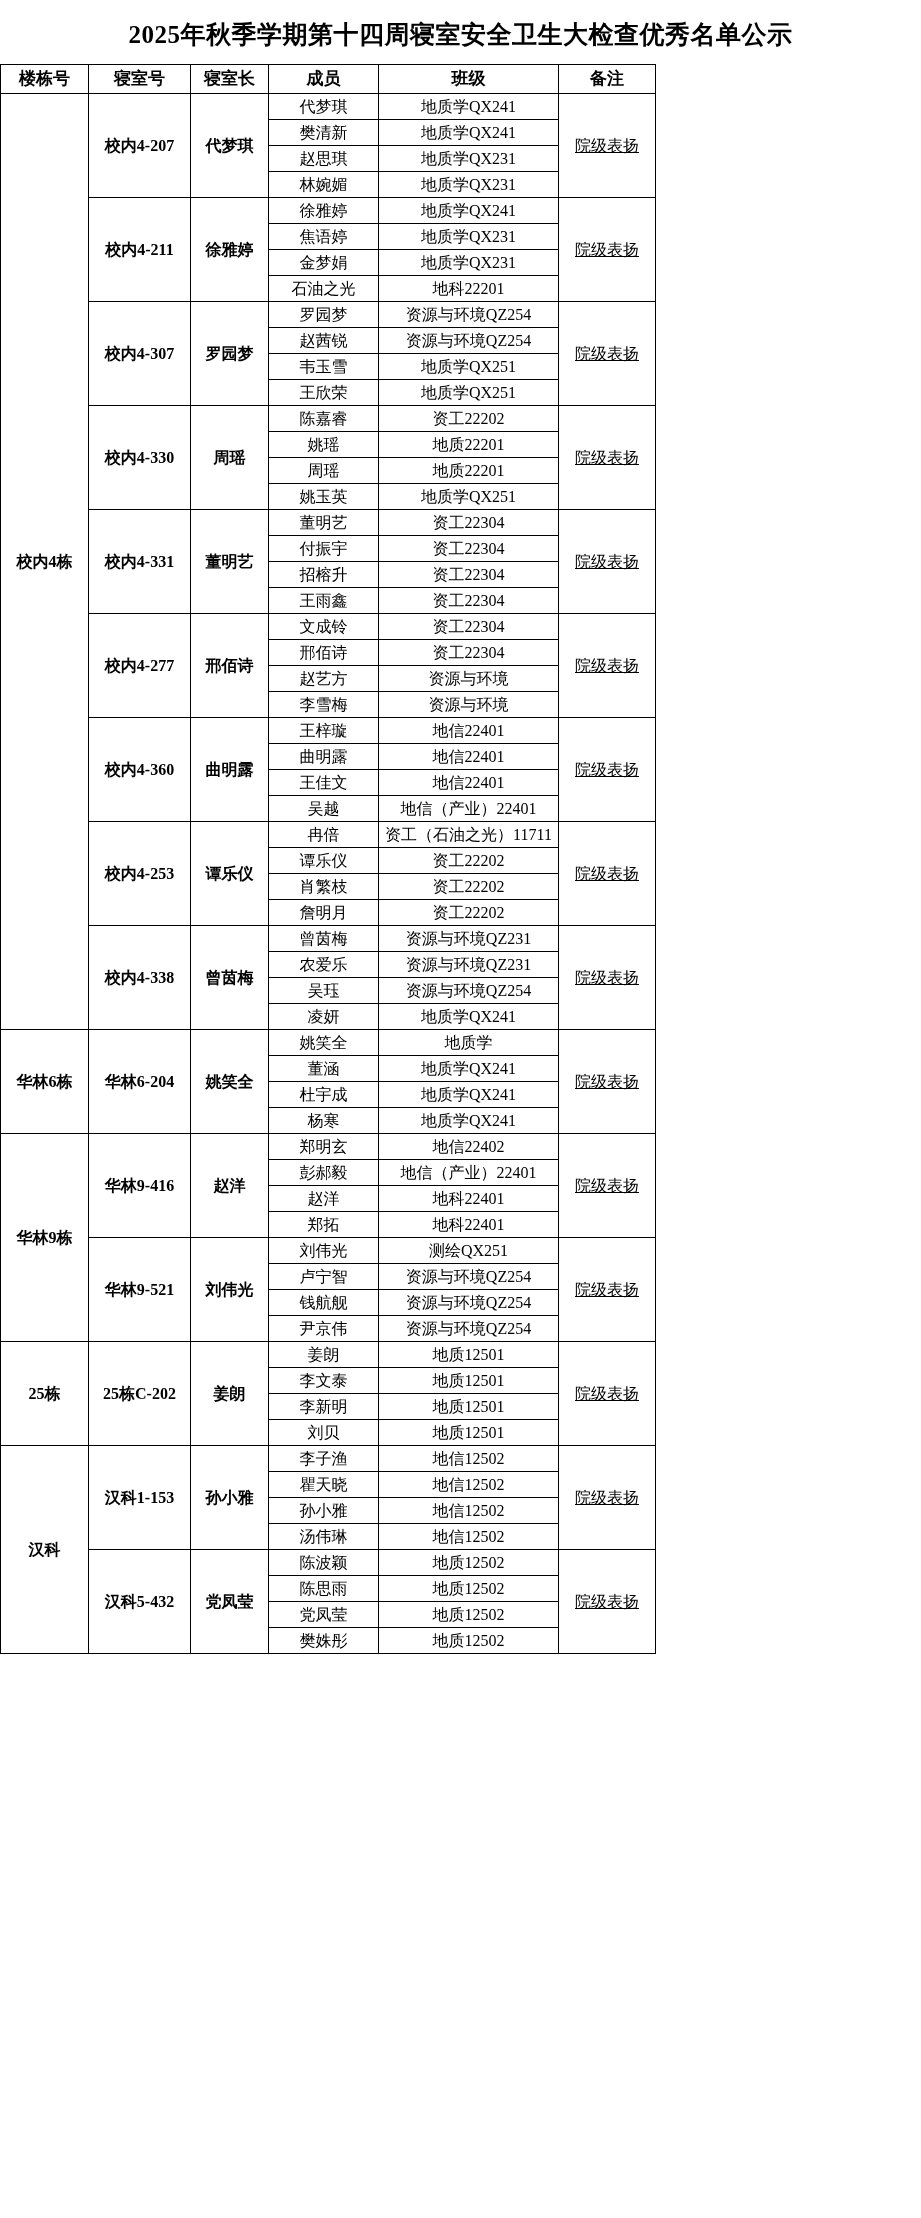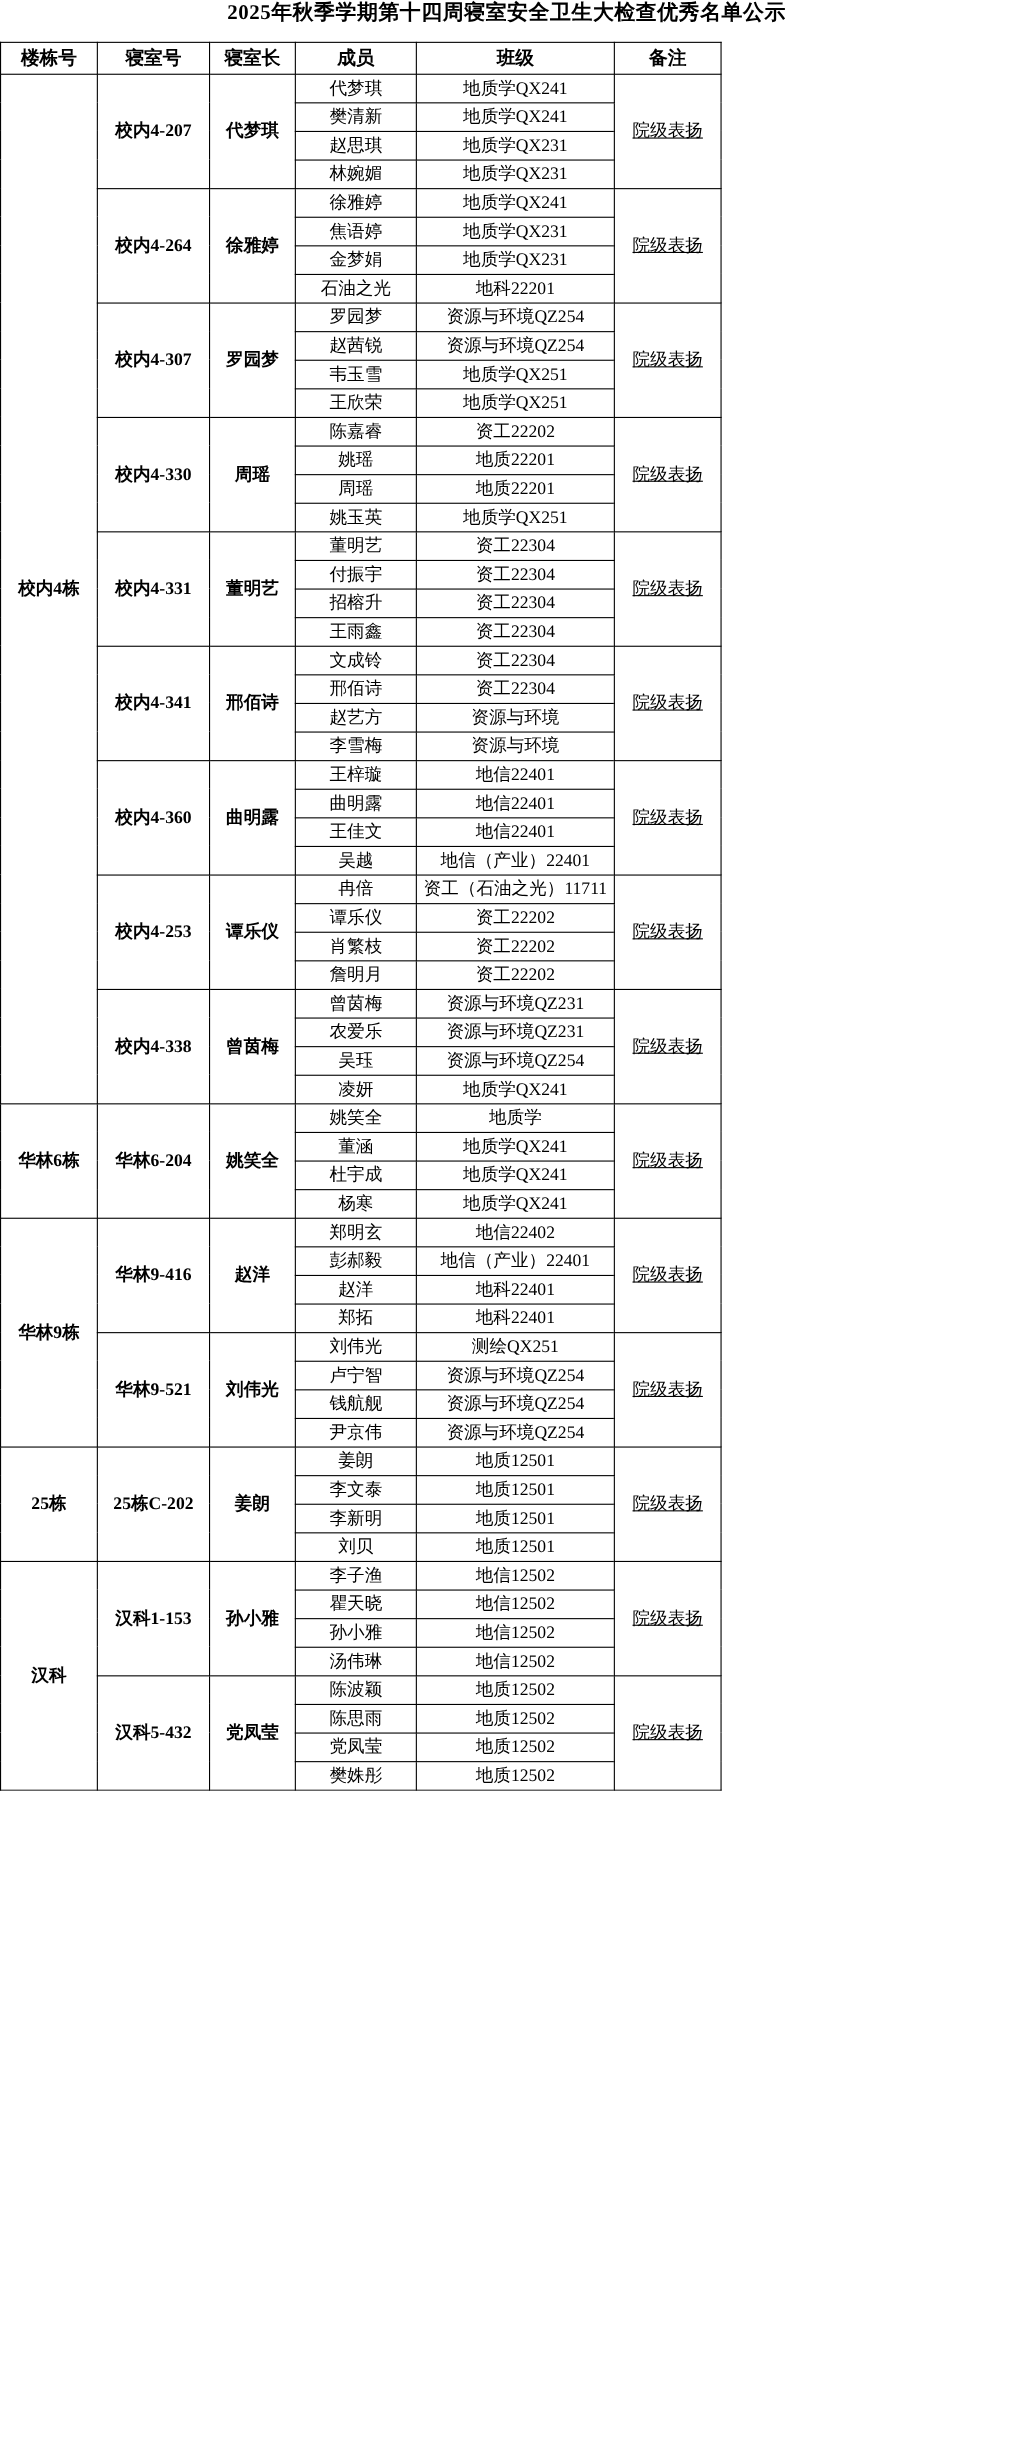--- a/index.html
+++ b/index.html
@@ -13,23 +13,23 @@
     color: #000000;
   }
   .page {
     width: 921px;
     box-sizing: border-box;
     padding: 0;
   }
   .title {
     text-align: center;
     font-weight: bold;
-    font-size: 19px;
+    font-size: 25px;
     letter-spacing: 0.5px;
-    padding: 1px 0 14px 0;
+    padding: 20px 0 14px 0;
     line-height: 1.2;
   }
   table.main {
     border-collapse: collapse;
     width: 655px;
     margin: 0 0 0 0;
     table-layout: fixed;
     padding-left: 20px;
   }
   table.main th, table.main td {
@@ -112,21 +112,21 @@
         </tr>
         <tr>
           <td class="member">赵思琪</td>
           <td class="klass">地质学QX231</td>
         </tr>
         <tr>
           <td class="member">林婉媚</td>
           <td class="klass">地质学QX231</td>
         </tr>
         <tr>
-          <td class="room" rowspan="4">校内4-264</td>
+          <td class="room" rowspan="4">校内4-211</td>
           <td class="head" rowspan="4">徐雅婷</td>
           <td class="member">徐雅婷</td>
           <td class="klass">地质学QX241</td>
           <td class="note" rowspan="4">院级表扬</td>
         </tr>
         <tr>
           <td class="member">焦语婷</td>
           <td class="klass">地质学QX231</td>
         </tr>
         <tr>
@@ -188,21 +188,21 @@
         </tr>
         <tr>
           <td class="member">招榕升</td>
           <td class="klass">资工22304</td>
         </tr>
         <tr>
           <td class="member">王雨鑫</td>
           <td class="klass">资工22304</td>
         </tr>
         <tr>
-          <td class="room" rowspan="4">校内4-341</td>
+          <td class="room" rowspan="4">校内4-277</td>
           <td class="head" rowspan="4">邢佰诗</td>
           <td class="member">文成铃</td>
           <td class="klass">资工22304</td>
           <td class="note" rowspan="4">院级表扬</td>
         </tr>
         <tr>
           <td class="member">邢佰诗</td>
           <td class="klass">资工22304</td>
         </tr>
         <tr>

